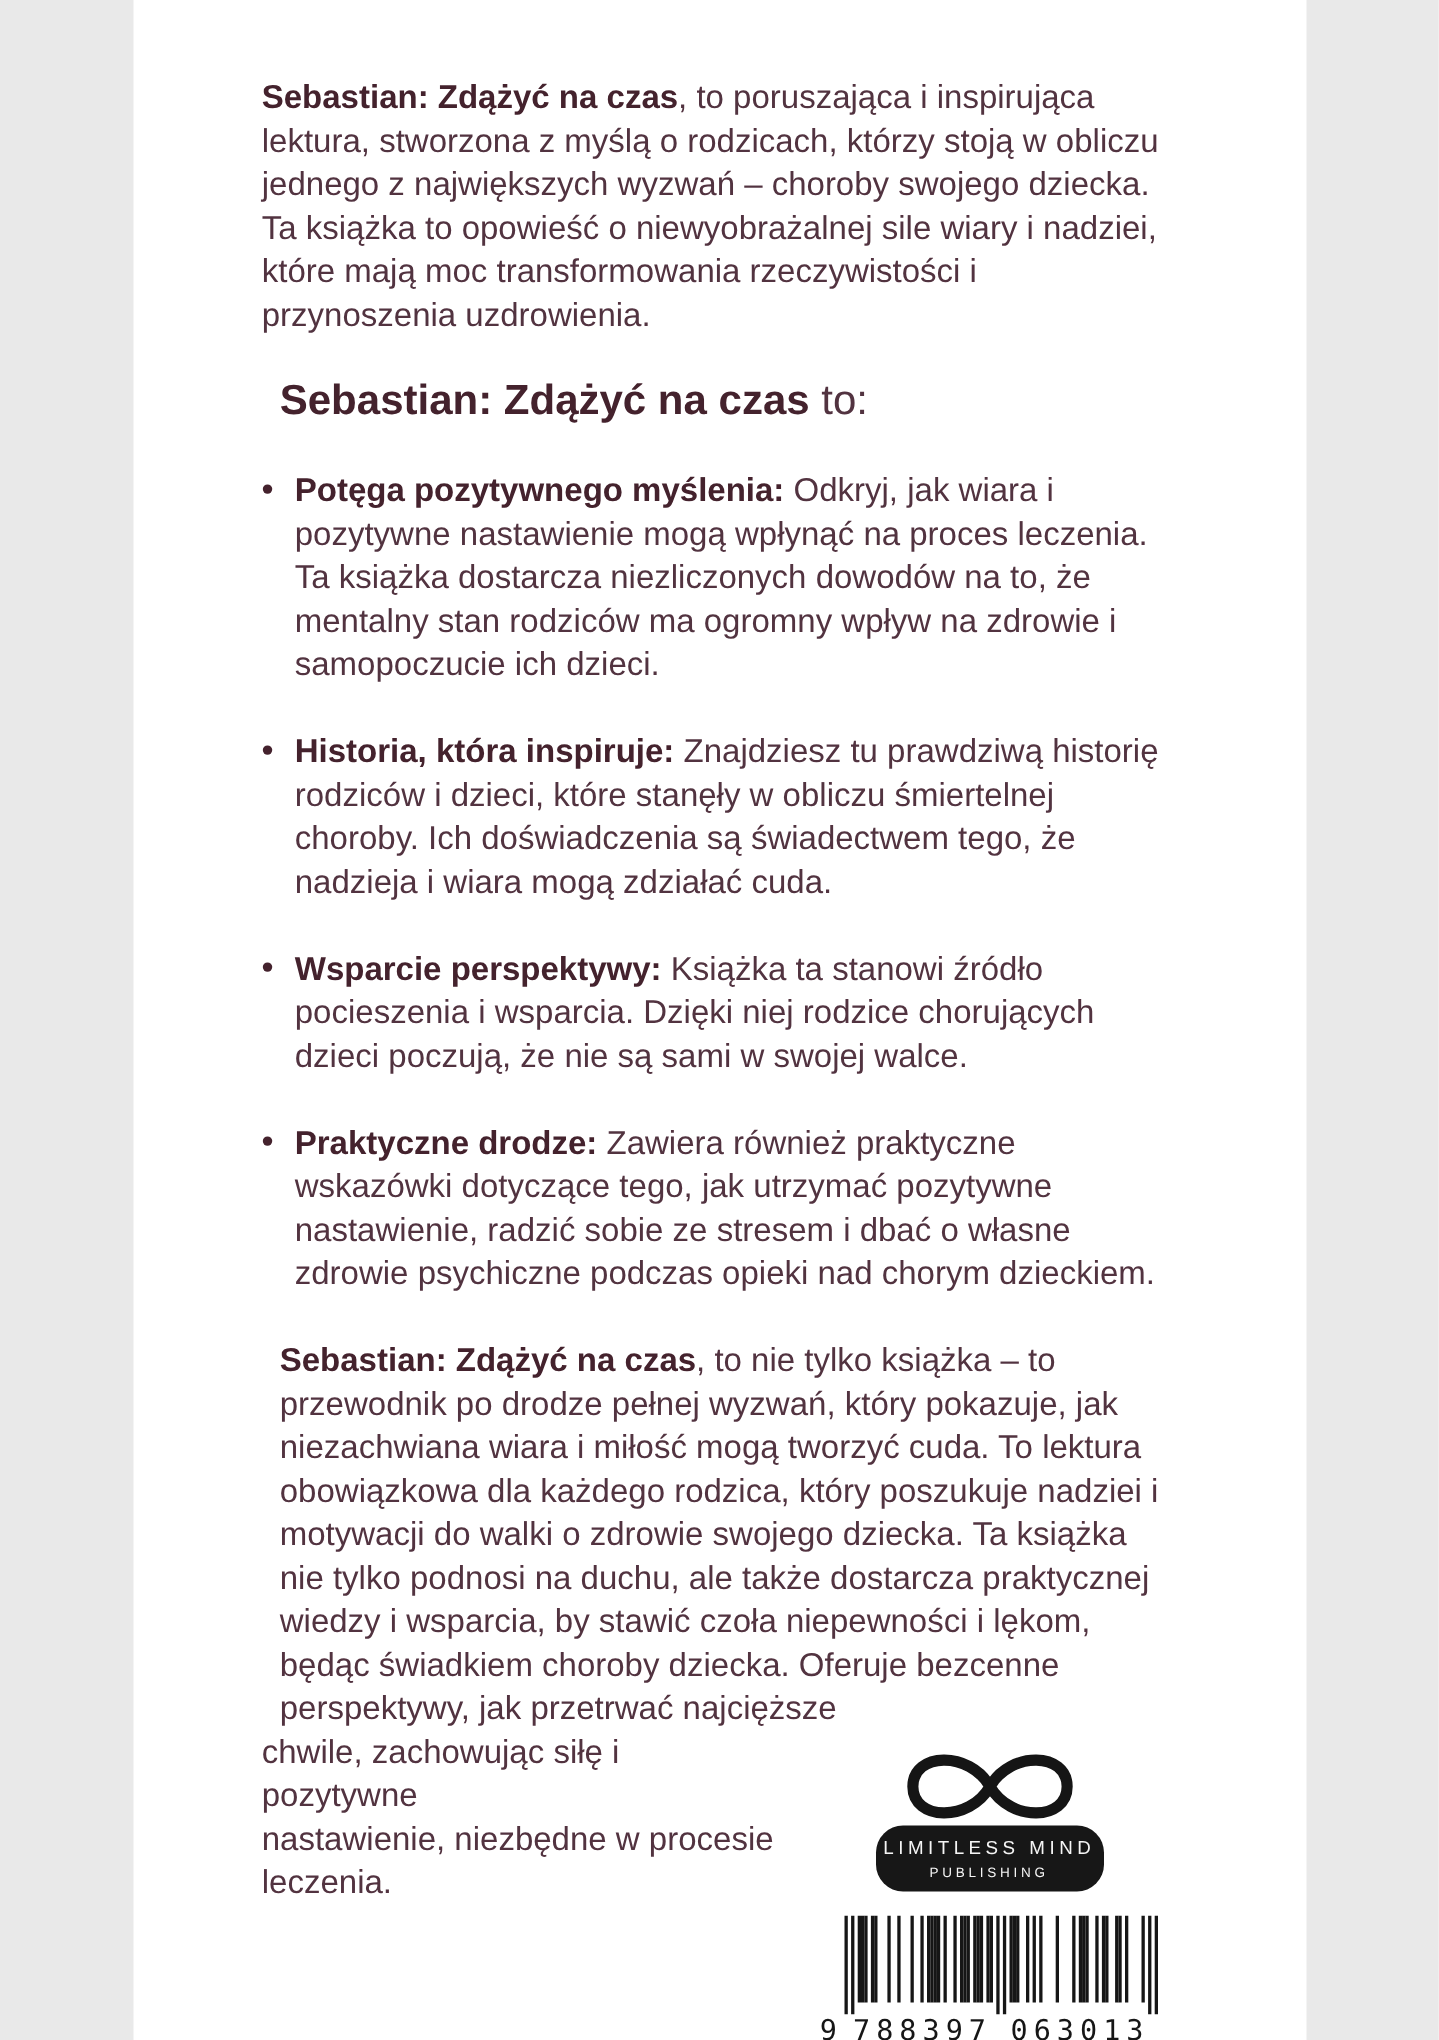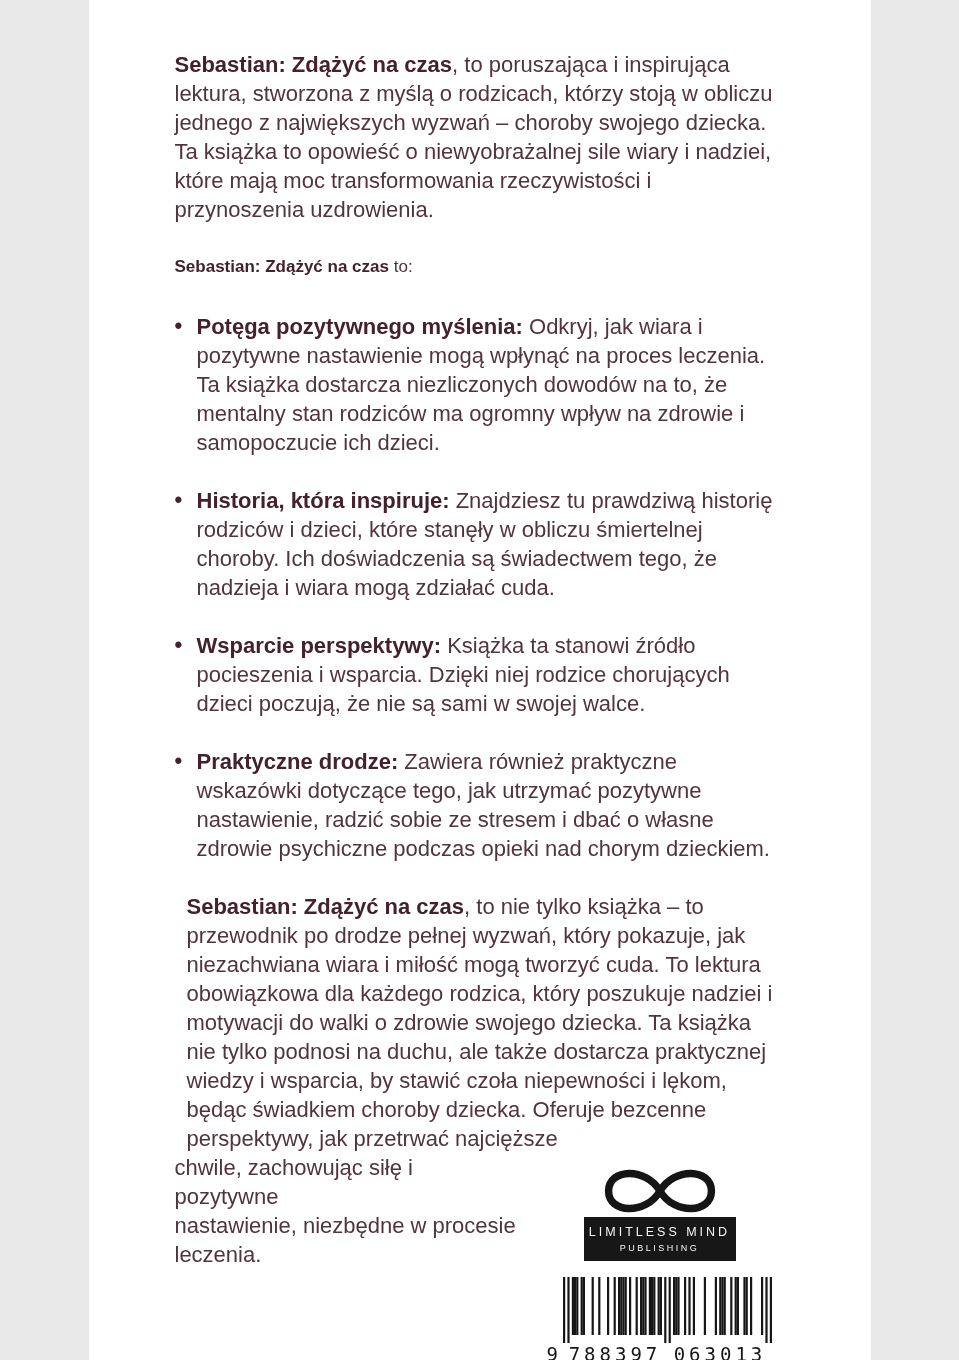--- a/index.html
+++ b/index.html
@@ -13,22 +13,22 @@
     padding:50px 88px 0 86px;
     color:#523340;
     font-family:"Liberation Sans","DejaVu Sans",sans-serif;
     font-size:22px;
     line-height:29px;
   }
   strong{color:#44222d;font-weight:700;}
   .para{margin:0;}
   .intro{margin-bottom:28px;}
   .heading{
-    margin:0 0 30px 0;
-    font-size:17px;
+    margin:0 0 30px 12px;
+    font-size:28px;
     font-weight:400;
     line-height:30px;
   }
   ul.benefits{list-style:none;margin:0;padding:0;}
   ul.benefits li{
     position:relative;
     padding-left:22px;
     margin-bottom:29px;
   }
   ul.benefits li::before{
@@ -62,20 +62,21 @@
   }
   .logo{display:flex;flex-direction:column;align-items:center;}
   .logo svg{display:block;}
   .logo-box{
     margin-top:-6px;
     width:152px;
     background:#171717;
     color:#f5f5f5;
     text-align:center;
     padding:8px 0 7px 0;
+    border-radius:18px;
   }
   .logo-line1{font-size:12.5px;letter-spacing:3px;line-height:15px;}
   .logo-line2{font-size:9px;letter-spacing:2.5px;line-height:12px;margin-top:2px;}
   .barcode{margin-top:16px;background:#fff;}
   .barcode-digits{
     display:flex;
     width:226px;
     margin-top:-8px;
     font-family:"DejaVu Sans Mono","Liberation Mono",monospace;
     font-size:19px;

